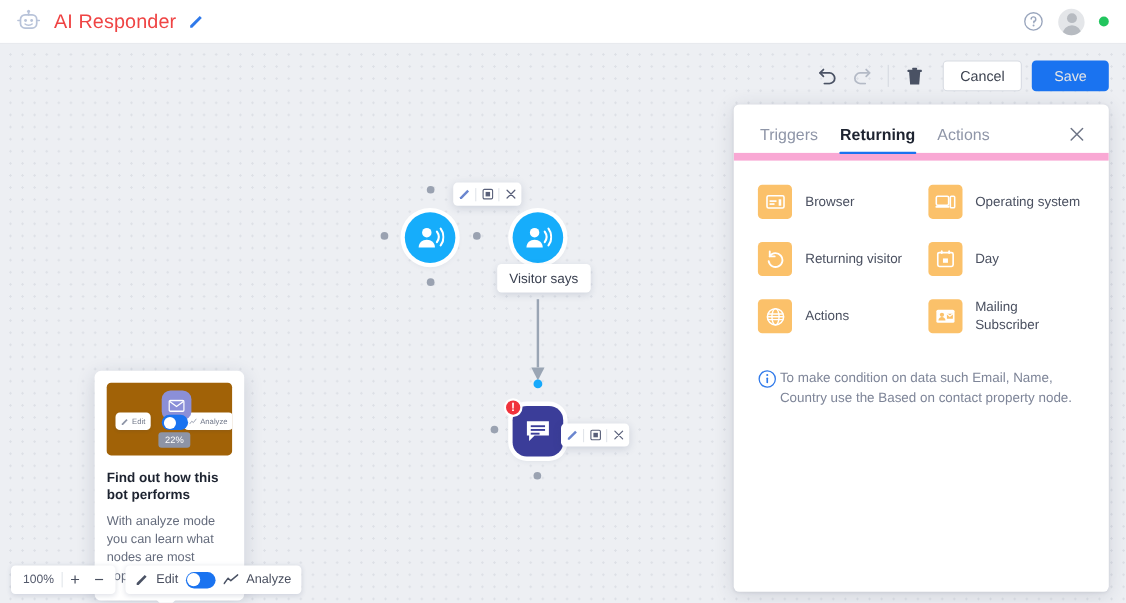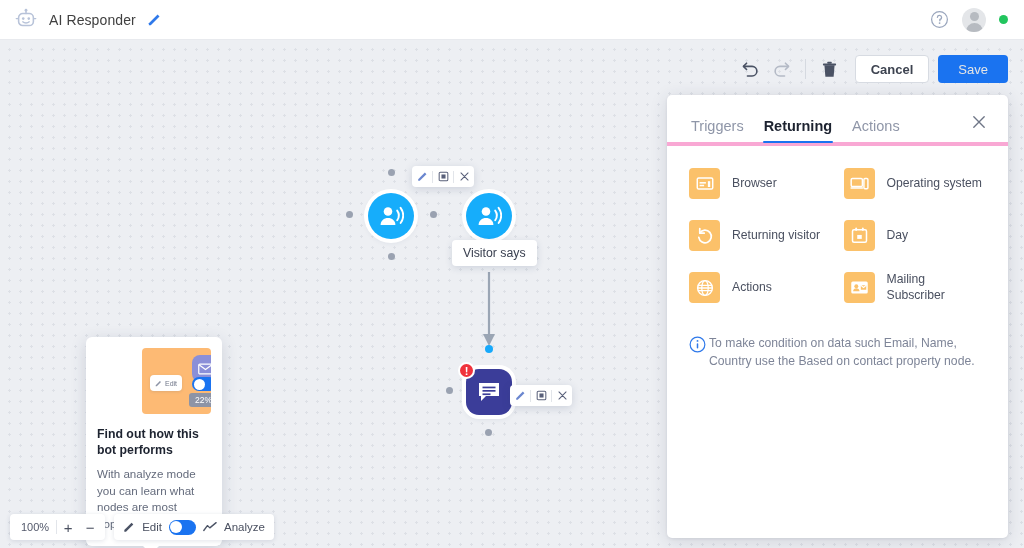--- a/index.html
+++ b/index.html
@@ -16,21 +16,21 @@
     position: absolute; top: 0; left: 0;
     width: 1024px; height: 40px;
     background: #ffffff;
     border-bottom: 1px solid #e8eaee;
     display: flex; align-items: center;
     z-index: 40;
   }
   .bot-logo { margin-left: 13px; width: 26px; height: 26px; display:flex; align-items:center; justify-content:center; }
   .app-title {
     margin-left: 10px;
-    font-size: 14px; color: #404040; font-weight: 400;
+    font-size: 18px; color: #ef4444; font-weight: 400;
     letter-spacing: .1px;
   }
   .title-edit { margin-left: 11px; width: 15px; height: 15px; display:flex; align-items:center; cursor:pointer;}
   .header-right { margin-left: auto; display: flex; align-items: center; margin-right: 16px; gap: 13px; }
   .help-icon { width: 19px; height: 19px; display:flex; align-items:center; justify-content:center; cursor:pointer;}
   .avatar {
     width: 24px; height: 24px; border-radius: 50%;
     background: #e4e6e9; overflow:hidden; position: relative; cursor:pointer;
   }
   .avatar .head { position:absolute; width:9px; height:9px; border-radius:50%; background:#b7bbc1; left:7.5px; top:4px;}
@@ -57,21 +57,20 @@
     width: 30px; height: 28px; display:flex; align-items:center; justify-content:center;
     cursor:pointer;
   }
   .ct-sep { width: 1px; height: 20px; background: #d5d9e0; margin: 0 9px; }
   .btn-cancel {
     height: 28px; padding: 4px 15px; border-radius: 4px;
     border: 1px solid #d7dbe2; background: #ffffff;
     color: #3d4350; font-size: 13px; cursor: pointer;
     display:flex; align-items:center; margin-left: 10px;
     font-family: "Liberation Sans", sans-serif;
-    font-weight: bold;
   }
   .btn-save {
     height: 28px; padding: 0 20px; border-radius: 4px;
     border: none; background: #1a73f0; color: #e5e5e5; font-size: 13px;
     cursor: pointer; display:flex; align-items:center; margin-left: 9px;
     font-family: "Liberation Sans", sans-serif;
   }
 
   
   .panel {
@@ -80,21 +79,21 @@
     background: #fff;
     border-radius: 5px;
     box-shadow: 0 3px 18px rgba(40,50,80,.14), 0 1px 3px rgba(40,50,80,.09);
     z-index: 25;
     overflow: hidden;
   }
   .panel-tabs {
     display: flex; align-items: flex-end;
     padding: 18px 24px 0 24px;
     position: relative;
-    border-bottom: 4px solid #f9a8d4;
+    border-bottom: 7px solid #f9a8d4;
     height: 51px;
   }
   .tab {
     font-size: 14.5px; color: #8f96a8; cursor: pointer;
     padding-bottom: 8px; margin-right: 20px; position: relative;
     font-family: "Liberation Sans", sans-serif;
   }
   .tab.active { color: #1d2330; font-weight: 700; }
   .tab.active::after {
     content:""; position:absolute; left:-1px; right:-1px; bottom:-1px;
@@ -181,22 +180,22 @@
     box-shadow: 0 4px 16px rgba(40,55,90,.17);
     padding: 11px 11px 14px 11px;
     z-index: 28;
   }
   .tip-card::after {
     content:""; position:absolute; left: 56px; bottom: -8px;
     border-left: 9px solid transparent; border-right: 9px solid transparent;
     border-top: 9px solid #fff;
   }
   .tip-preview {
-    height: 66px; background:#fdba74; border-radius:4px;
-    position:relative; overflow:hidden;margin-left:45px;
+    height: 66px; background:#a16207; border-radius:4px;
+    position:relative; overflow:hidden;
   }
   .tip-chip {
     position:absolute; background:#fff; border-radius: 4px;
     height: 16px; display:flex; align-items:center; gap:3px;
     padding: 0 5px; font-size: 7px; color:#707789;
     box-shadow: 0 1px 3px rgba(40,60,100,.13);
   }
   .tip-node {
     position:absolute; left: 50px; top: 7px;
     width: 27px; height: 27px; border-radius: 8px; background:#8b8fd8;

